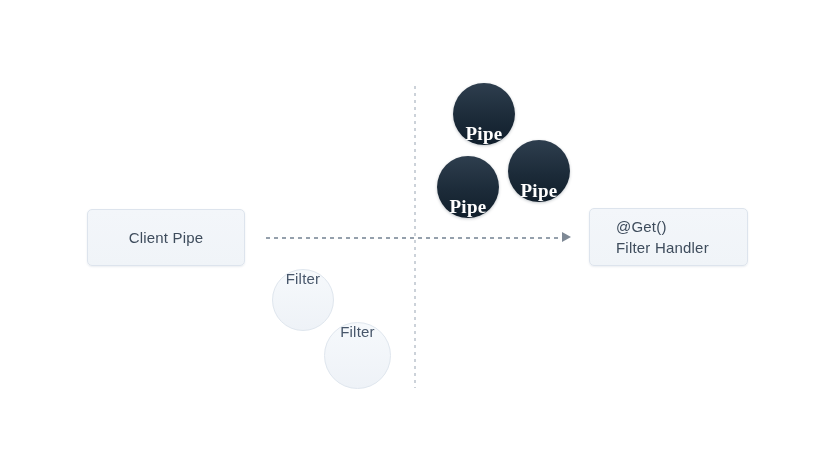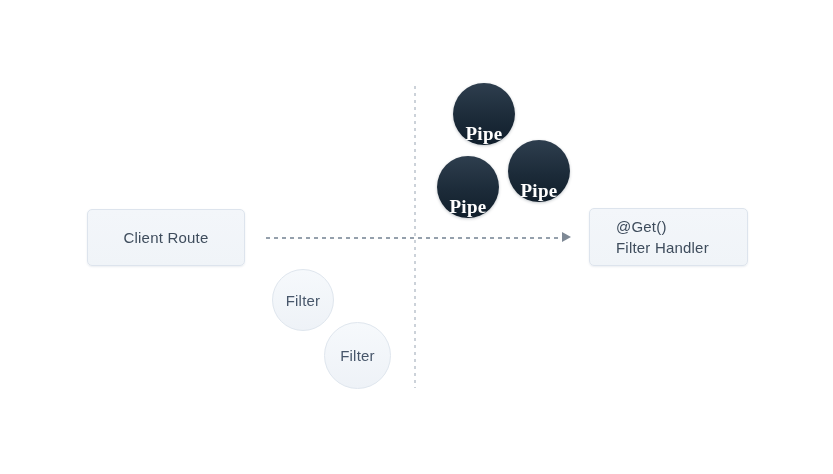--- a/index.html
+++ b/index.html
@@ -68,21 +68,20 @@
   .pipe-2 { left: 437px; top: 156px; }
   .pipe-3 { left: 508px; top: 140px; }
   
   .filter-circle {
     position: absolute;
     box-sizing: border-box;
     border-radius: 50%;
     background: linear-gradient(180deg, #f6f9fc 0%, #eef2f7 100%);
     border: 1px solid #dfe6ee;
     display: flex;
-    align-items: center;
     justify-content: center;
     color: #47566a;
     font-size: 15px;
     letter-spacing: 0.2px;
   }
   .filter-1 { left: 272px; top: 269px; width: 62px; height: 62px; }
   .filter-2 { left: 324px; top: 322px; width: 67px; height: 67px; }
   
   .flow-arrow-line {
     position: absolute;
@@ -123,21 +122,21 @@
 <body>
 
 <div class="canvas">
 
   <div class="divider-vertical"></div>
 
   <div class="flow-arrow-line"></div>
   <div class="flow-arrow-head"></div>
 
   <div class="node-box client-box">
-    <span>Client Route</span>
+    <span>Client Pipe</span>
   </div>
 
   <div class="node-box route-box">
     <span>@Get()</span>
     <span>Filter Handler</span>
   </div>
 
   <div class="pipe-circle pipe-1">
     <span>Pipe</span>
   </div>

